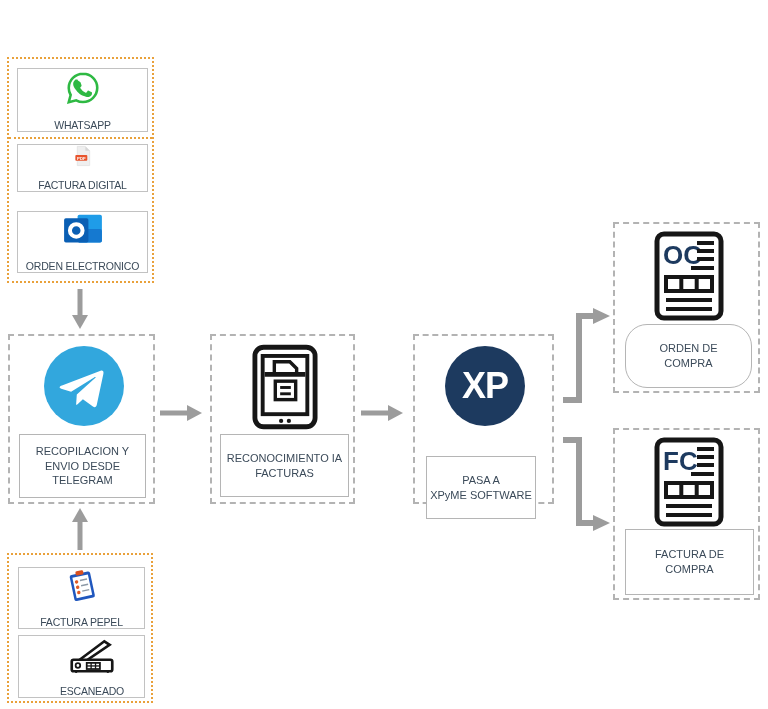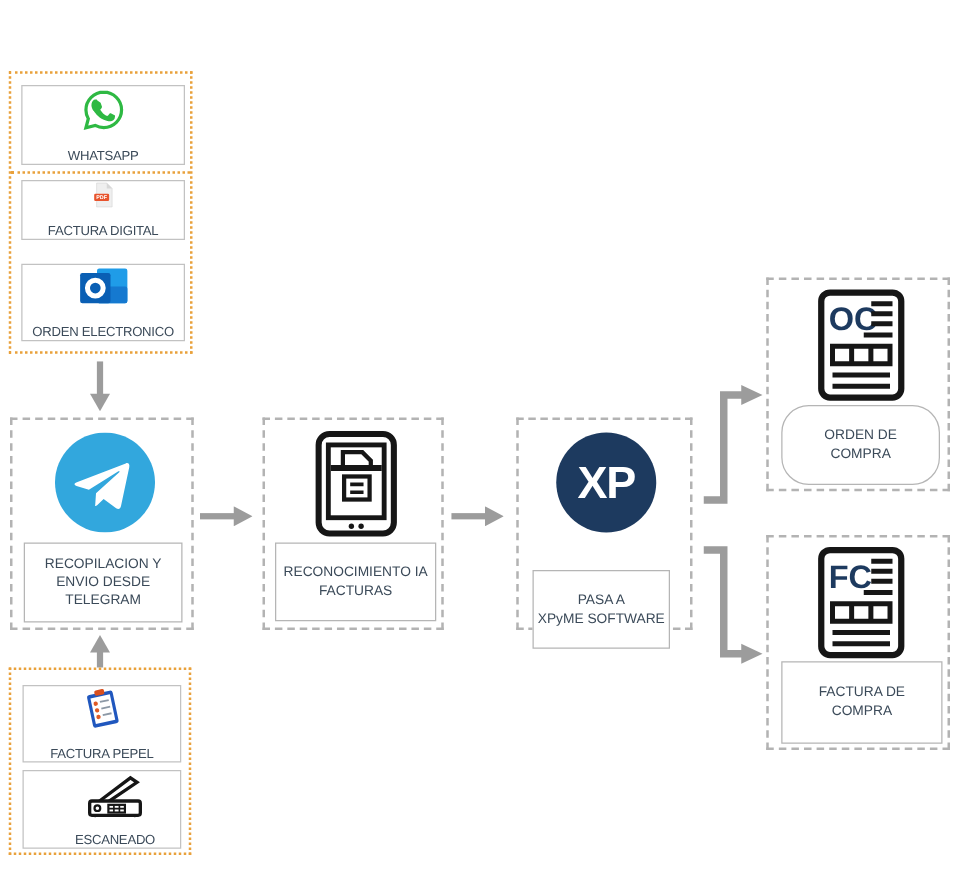--- a/index.html
+++ b/index.html
@@ -6,21 +6,21 @@
   .canvas{position:relative;width:768px;height:709px;background:#fff;overflow:hidden;
           font-family:"Liberation Sans","DejaVu Sans",sans-serif;}
   .canvas *{box-sizing:border-box;}
 
   #title{position:absolute;left:10px;top:4px;width:756px;margin:0;
          font-size:31px;font-weight:700;letter-spacing:-0.6px;color:#1a8cc0;}
 
   
   .orange-box{position:absolute;border:2px dotted #e9a13b;background:#fff;}
   #src-digital{left:7px;top:57px;width:147px;height:226px;}
-  #src-paper{left:7px;top:534px;width:146px;height:150px;}
+  #src-paper{left:7px;top:553px;width:146px;height:150px;}
   .orange-divider{position:absolute;left:0;right:0;top:78px;border-top:2px dotted #e9a13b;}
 
   .card{position:absolute;background:#fff;border:1px solid #c2c2c2;
         display:flex;flex-direction:column;align-items:center;justify-content:center;gap:12px;}
   #card-whatsapp{left:8px;top:9px;width:131px;height:64px;}
   #card-pdf{left:8px;top:85px;width:131px;height:48px;}
   #card-outlook{left:8px;top:152px;width:131px;height:62px;}
   #card-clipboard{left:9px;top:12px;width:127px;height:62px;}
   #card-scanner{left:9px;top:80px;width:127px;height:63px;padding-left:21px;}
   .card-label{font-size:10.5px;letter-spacing:-0.2px;color:#3b4a59;white-space:nowrap;}

